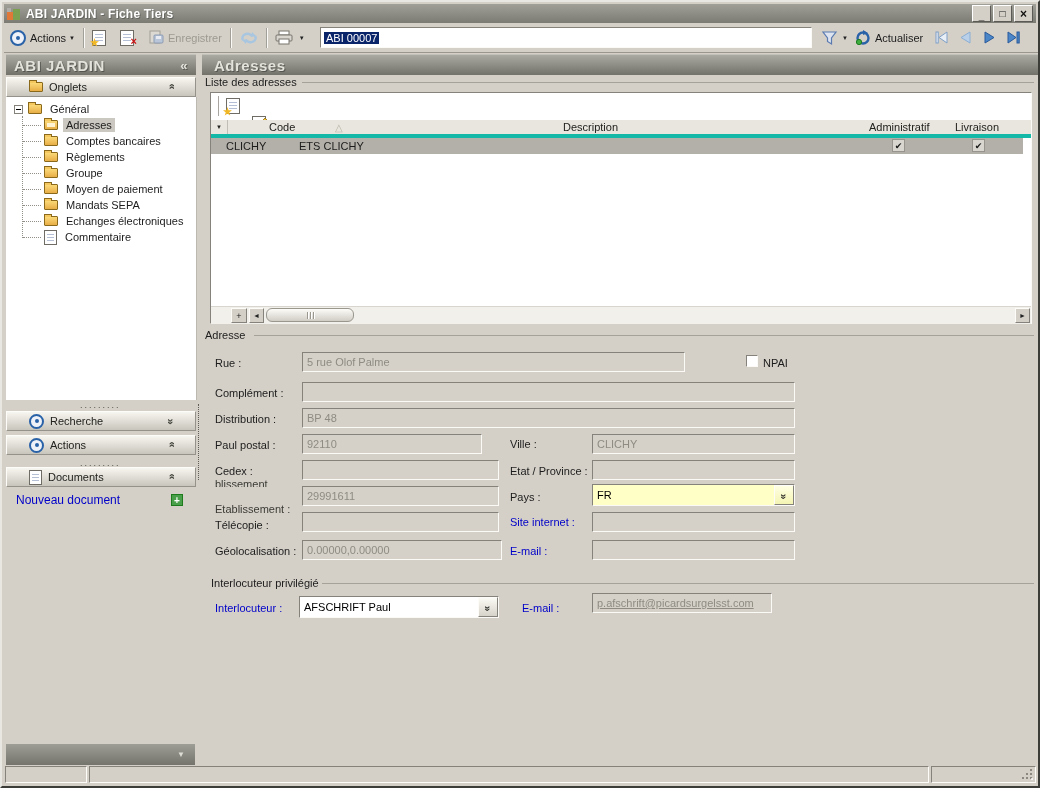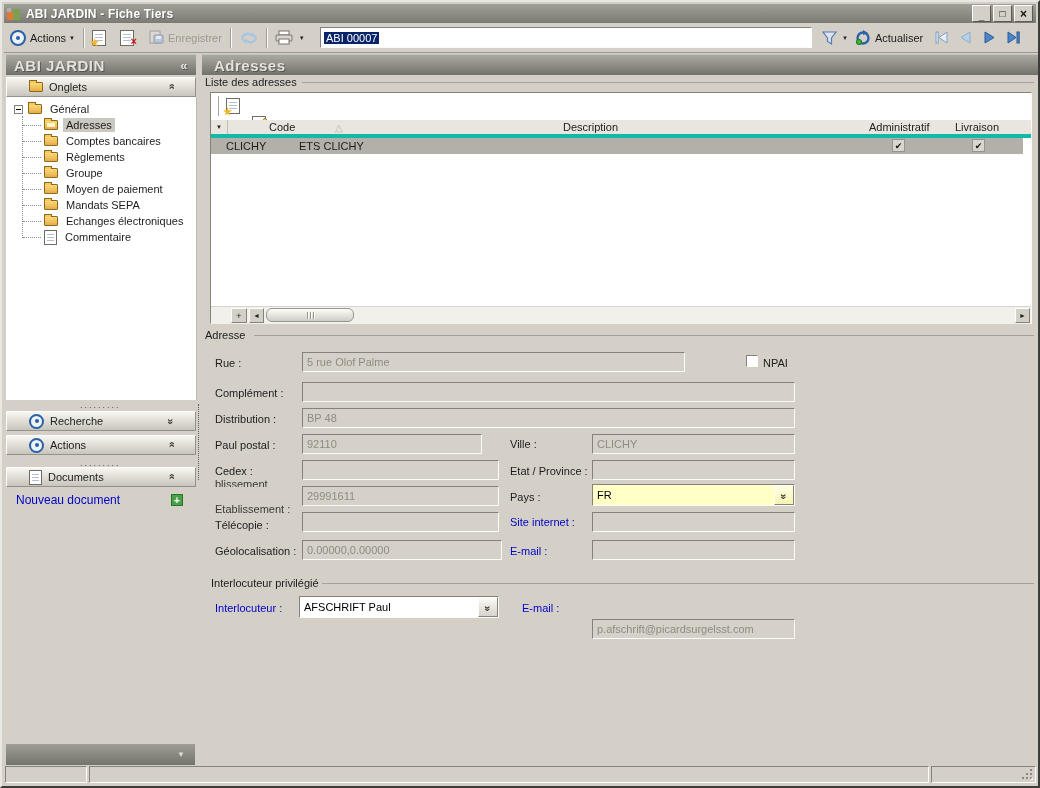--- a/index.html
+++ b/index.html
@@ -429,21 +429,21 @@
   <div class="hrule" style="left:320px;top:581px;width:712px;"></div>
 
   <span class="lbl blbl" style="left:213px;top:600px;">Interlocuteur :</span>
   <div class="combo" style="left:297px;top:594px;width:200px;">
     <input value="AFSCHRIFT Paul" style="">
     <span class="cbtn">
         <span class="dchev">»</span>
       </span>
   </div>
   <span class="lbl blbl" style="left:520px;top:600px;">E-mail :</span>
-  <input class="field" style="left: 590px; top: 617px; width: 203px;" value="p.afschrift@picardsurgelsst.com">
+  <input class="field" style="left: 590px; top: 591px; width: 180px; text-decoration: underline;" value="p.afschrift@picardsurgelsst.com">
 
   <div class="footbar">
     <span class="fg">▼</span>
   </div>
 
   <div class="spanel" style="left:3px;bottom:3px;width:82px;"></div>
   <div class="spanel" style="left:87px;bottom:3px;width:840px;"></div>
   <div class="spanel" style="left:929px;bottom:3px;width:105px;">
     <svg class="abs" style="right:1px;bottom:1px;" width="13" height="13" viewBox="0 0 13 13">
       <rect x="9" y="9" width="2" height="2" fill="#8a8880"></rect>

